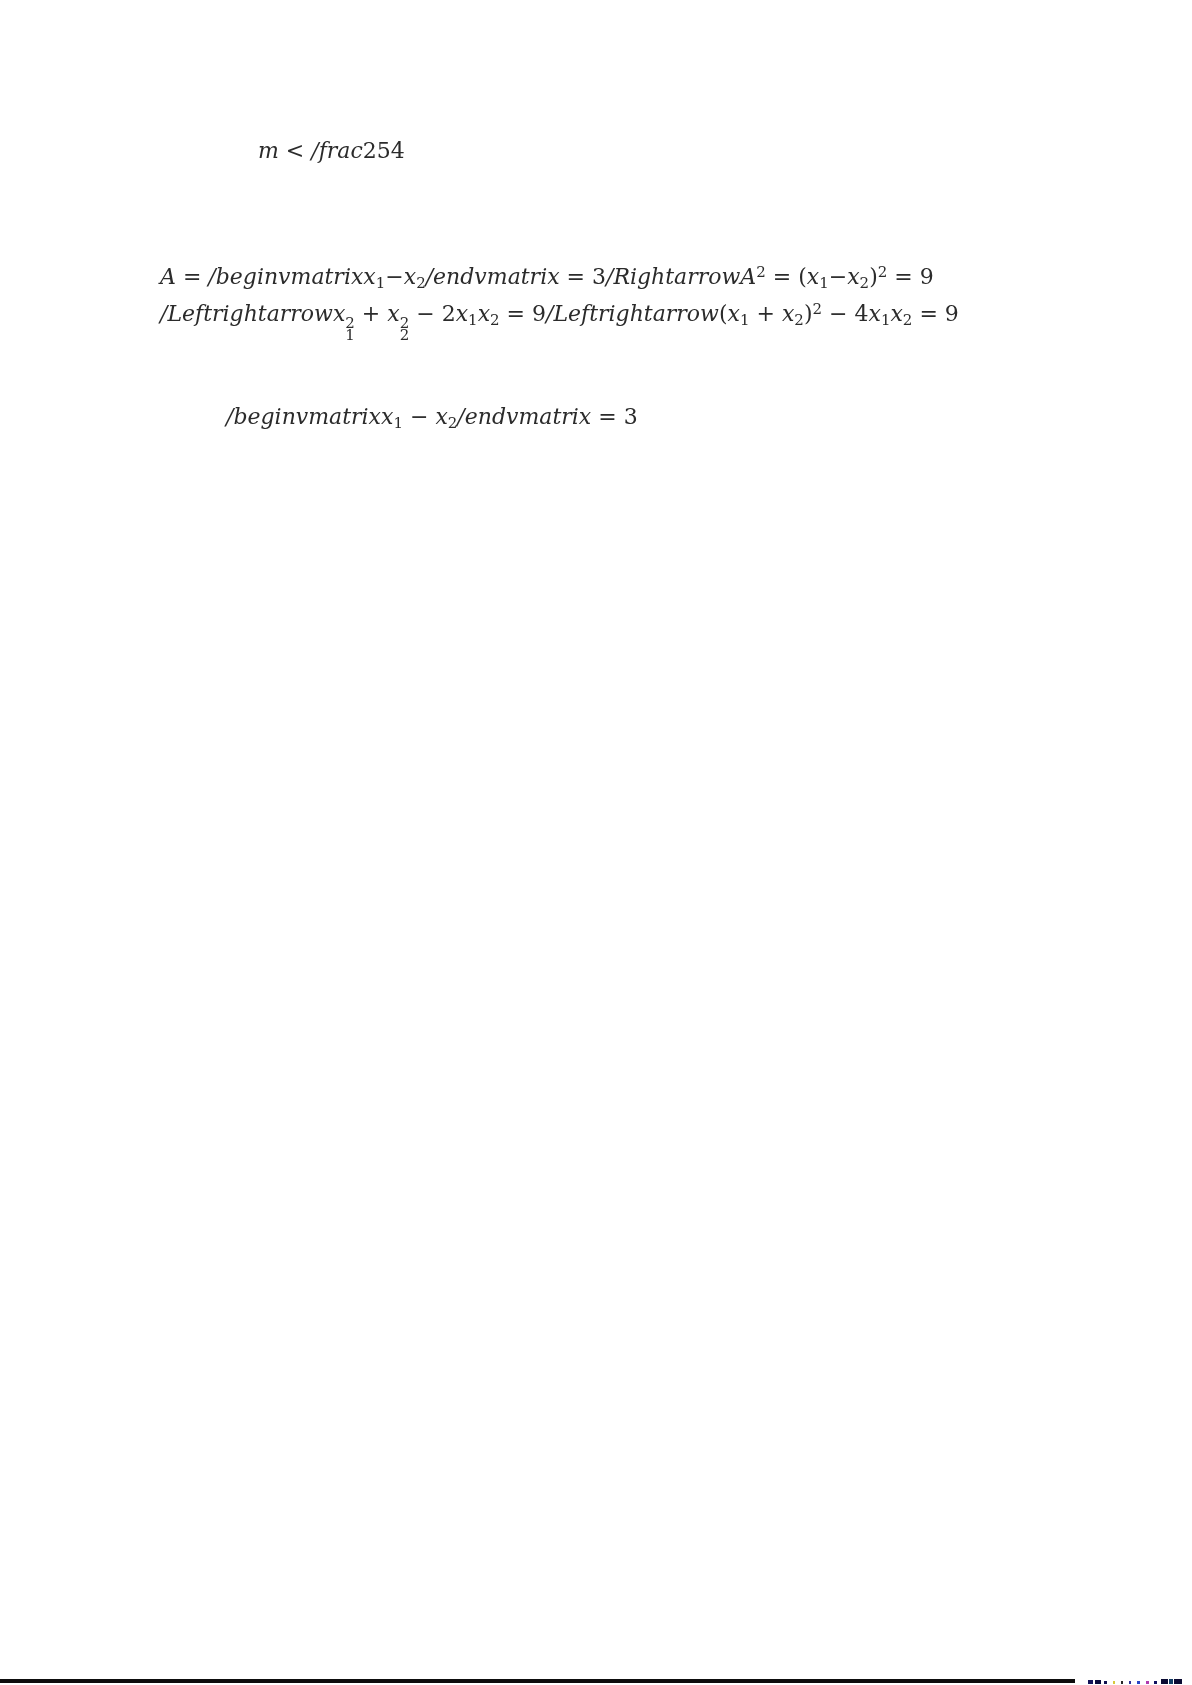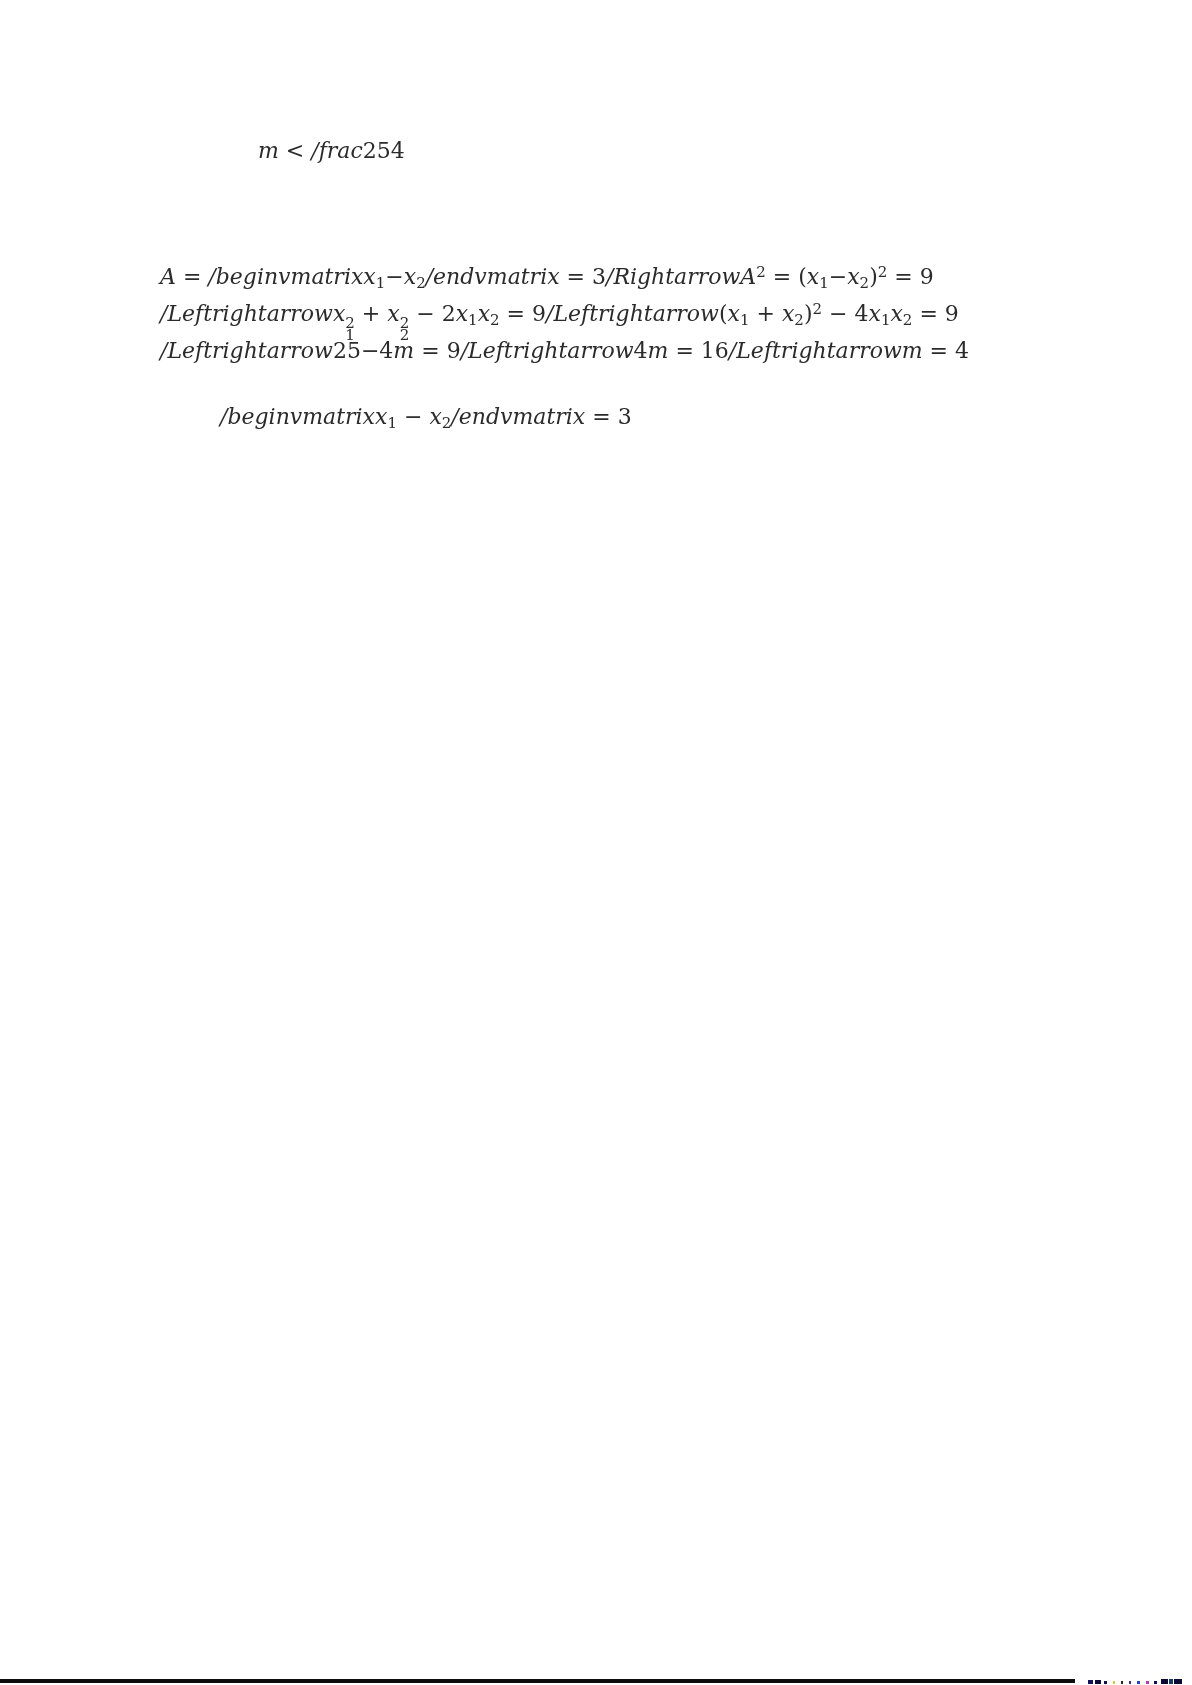--- a/index.html
+++ b/index.html
@@ -49,21 +49,21 @@
     position: absolute;
     left: 160px;
     top: 258px;
   }
   .equation-block .math-line {
     height: 37px;
     line-height: 37px;
   }
   .final-line {
     position: absolute;
-    left: 220px;
+    left: 226px;
     top: 400px;
     line-height: 34px;
   }
   .footer-bar {
     position: absolute;
     left: 0;
     top: 1679px;
     width: 1075px;
     height: 4px;
     background: #0d0d0d;
@@ -80,21 +80,20 @@
 </head>
 <body>
 
 <div class="page">
 
   <div class="math-line top-line"><span class="it">m</span><span class="up"> &lt; </span><span class="it">/frac</span><span class="up">254</span></div>
 
   <div class="equation-block">
     <div class="math-line"><span class="it">A</span><span class="up"> = </span><span class="it">/beginvmatrixx</span><sub>1</sub><span class="up">−</span><span class="it">x</span><sub>2</sub><span class="it">/endvmatrix</span><span class="up"> = 3</span><span class="it">/RightarrowA</span><sup>2</sup><span class="up"> = (</span><span class="it">x</span><sub>1</sub><span class="up">−</span><span class="it">x</span><sub>2</sub><span class="up">)</span><sup>2</sup><span class="up"> = 9</span></div>
     <div class="math-line"><span class="it">/Leftrightarrowx</span><span class="ss"><span>2</span><span>1</span></span><span class="up"> + </span><span class="it">x</span><span class="ss"><span>2</span><span>2</span></span><span class="up"> − 2</span><span class="it">x</span><sub>1</sub><span class="it">x</span><sub>2</sub><span class="up"> = 9</span><span class="it">/Leftrightarrow</span><span class="up">(</span><span class="it">x</span><sub>1</sub><span class="up"> + </span><span class="it">x</span><sub>2</sub><span class="up">)</span><sup>2</sup><span class="up"> − 4</span><span class="it">x</span><sub>1</sub><span class="it">x</span><sub>2</sub><span class="up"> = 9</span></div>
-    <div class="math-line"><span class="it">/Leftrightarrow</span><span class="up">25−4</span><span class="it">m</span><span class="up"> = 9</span><span class="it">/Leftrightarrow</span><span class="up">4</span><span class="it">m</span><span class="up"> = 16</span><span class="it">/Leftrightarrowm</span><span class="up"> = 4</span></div>
   </div>
 
   <div class="math-line final-line"><span class="it">/beginvmatrixx</span><sub>1</sub><span class="up"> − </span><span class="it">x</span><sub>2</sub><span class="it">/endvmatrix</span><span class="up"> = 3</span></div>
 
   <div class="footer-bar"></div>
 
   <div class="artifact-strip">
       <span style="display: inline-block; width: 5px; height: 4px; background: rgb(20, 20, 90); margin-left: 0px;"></span>
       <span style="display: inline-block; width: 6px; height: 4px; background: rgb(10, 10, 60); margin-left: 2px;"></span>
       <span style="display: inline-block; width: 3px; height: 3px; background: rgb(16, 16, 80); margin-left: 3px;"></span>

